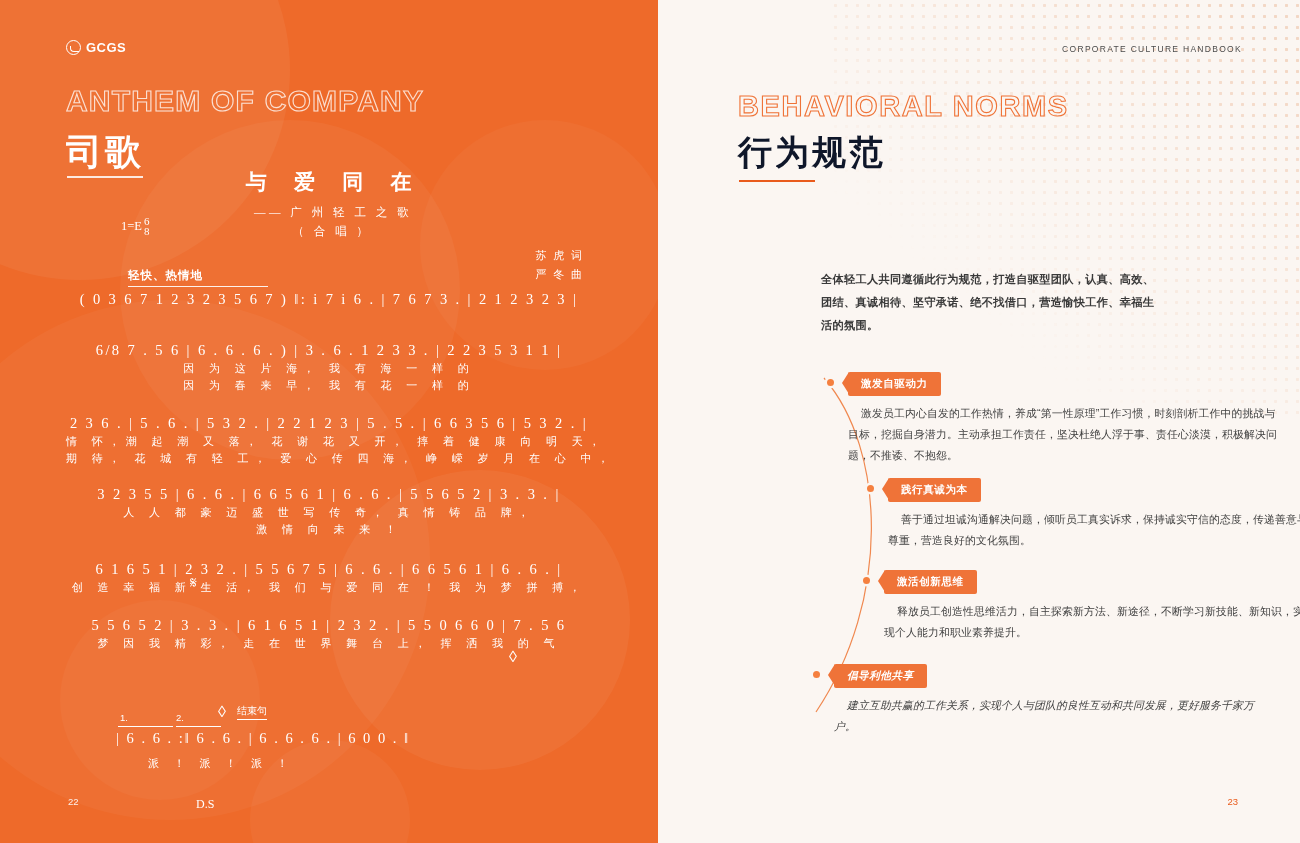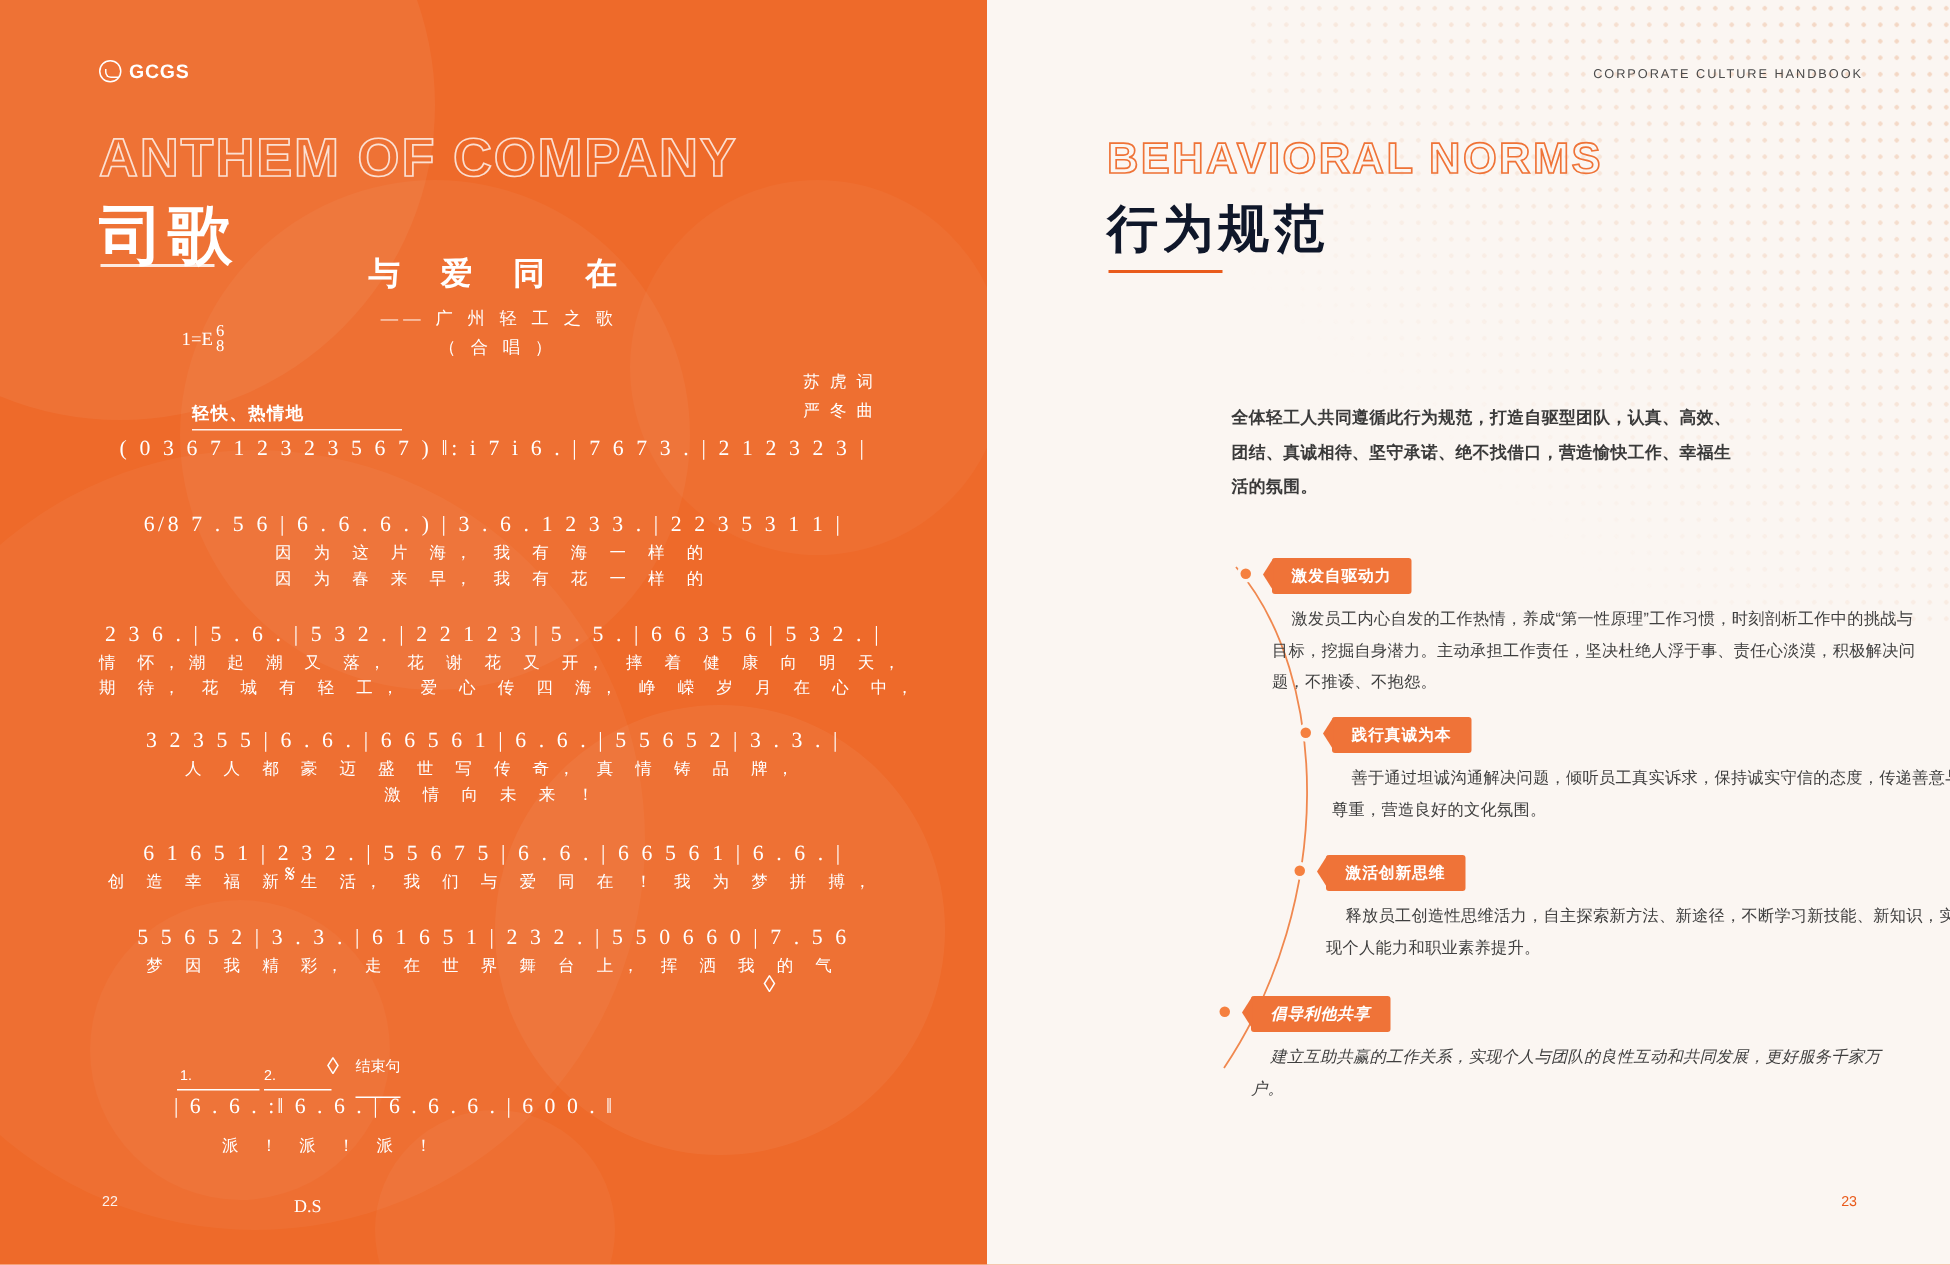--- a/index.html
+++ b/index.html
@@ -45,28 +45,28 @@
   .logo-mark::after {
     content: ""; position: absolute; left: 3.2px; top: 4.6px;
     width: 8px; height: 5px;
     border-left: 1.6px solid #fff; border-bottom: 1.6px solid #fff;
     border-radius: 0 0 0 4px;
   }
   .logo-text { font-size: 13px; font-weight: bold; letter-spacing: 0.5px; }
 
   .title-en-l {
     position: absolute; left: 66px; top: 84px;
-    font-size: 36px; font-weight: bold;
+    font-size: 30px; font-weight: bold;
     letter-spacing: 1.2px;
     color: transparent;
     -webkit-text-stroke: 1.1px rgba(255,255,255,0.78);
   }
   .title-cn-l {
     position: absolute; left: 66px; top: 128px;
-    font-size: 43px; font-weight: bold; letter-spacing: 3px;
+    font-size: 36px; font-weight: bold; letter-spacing: 3px;
   }
   .rule-l {
     position: absolute; left: 67px; top: 176px;
     width: 76px; height: 1.6px; background: rgba(255,255,255,0.85);
   }
 
   
   .song {
     position: absolute; left: 66px; top: 168px; width: 526px;
     font-family: "Liberation Serif", serif;
@@ -125,21 +125,21 @@
   }
   .coda {
     position: absolute; font-size: 16px;
   }
   .segno { position: absolute; left: 190px; top: 574px; font-size: 16px; font-family:"Liberation Serif",serif; }
   .coda1 { left: 509px; top: 648px; }
   .coda2 { left: 218px; top: 703px; }
   .end-label {
     position: absolute; left: 237px; top: 704px;
     font-size: 10px; font-family: "Liberation Sans", sans-serif;
-    border-bottom: 1px solid #fff; padding-bottom: 13px;
+    border-bottom: 1px solid #fff; padding-bottom: 1px;
   }
   .rep1 { position: absolute; left: 120px; top: 712px; font-size: 9.5px; }
   .rep2 { position: absolute; left: 176px; top: 712px; font-size: 9.5px; }
   .rep-line1 { position: absolute; left: 118px; top: 726px; width: 55px; height: 1px; background: #fff; }
   .rep-line2 { position: absolute; left: 176px; top: 726px; width: 45px; height: 1px; background: #fff; }
   .final-notes { position: absolute; left: 116px; top: 730px; font-size: 14.5px; font-family:"Liberation Serif",serif; letter-spacing: 2px; }
   .final-lyr { position: absolute; left: 120px; top: 756px; font-size: 11px; font-family:Liberation Serif, serif; letter-spacing: 6px; margin-left: 28px; }
 
   
   .page-right {

